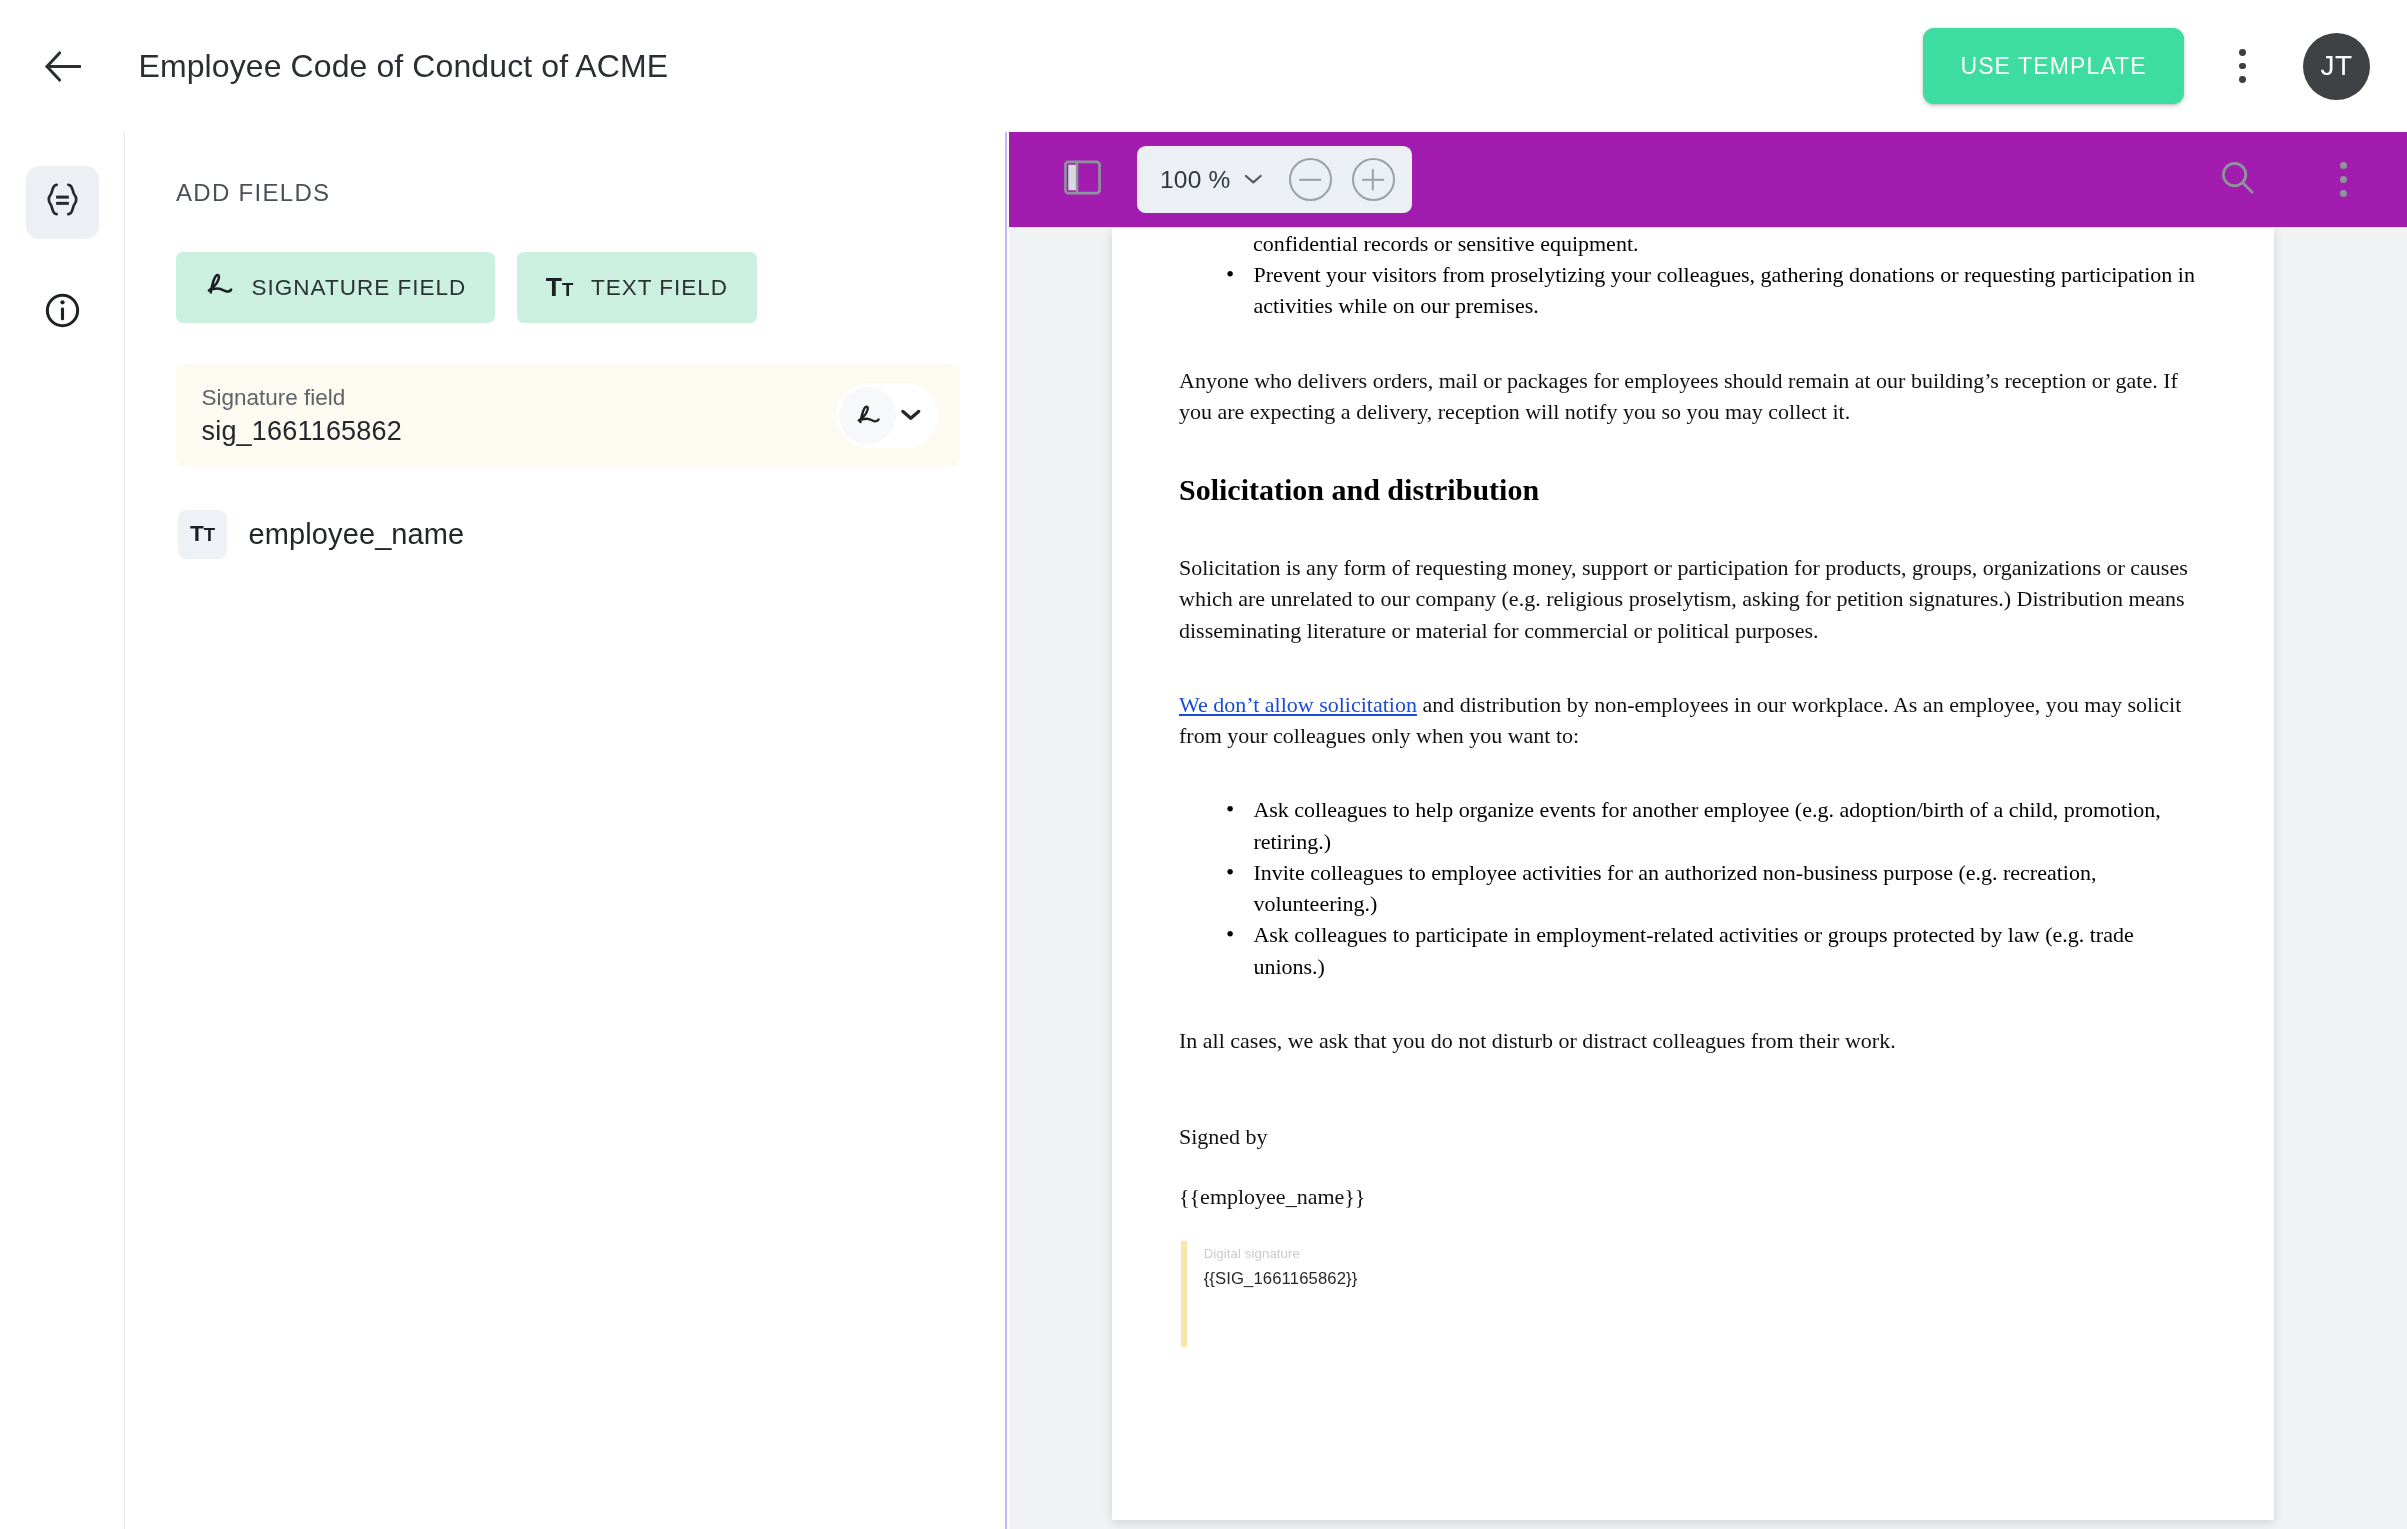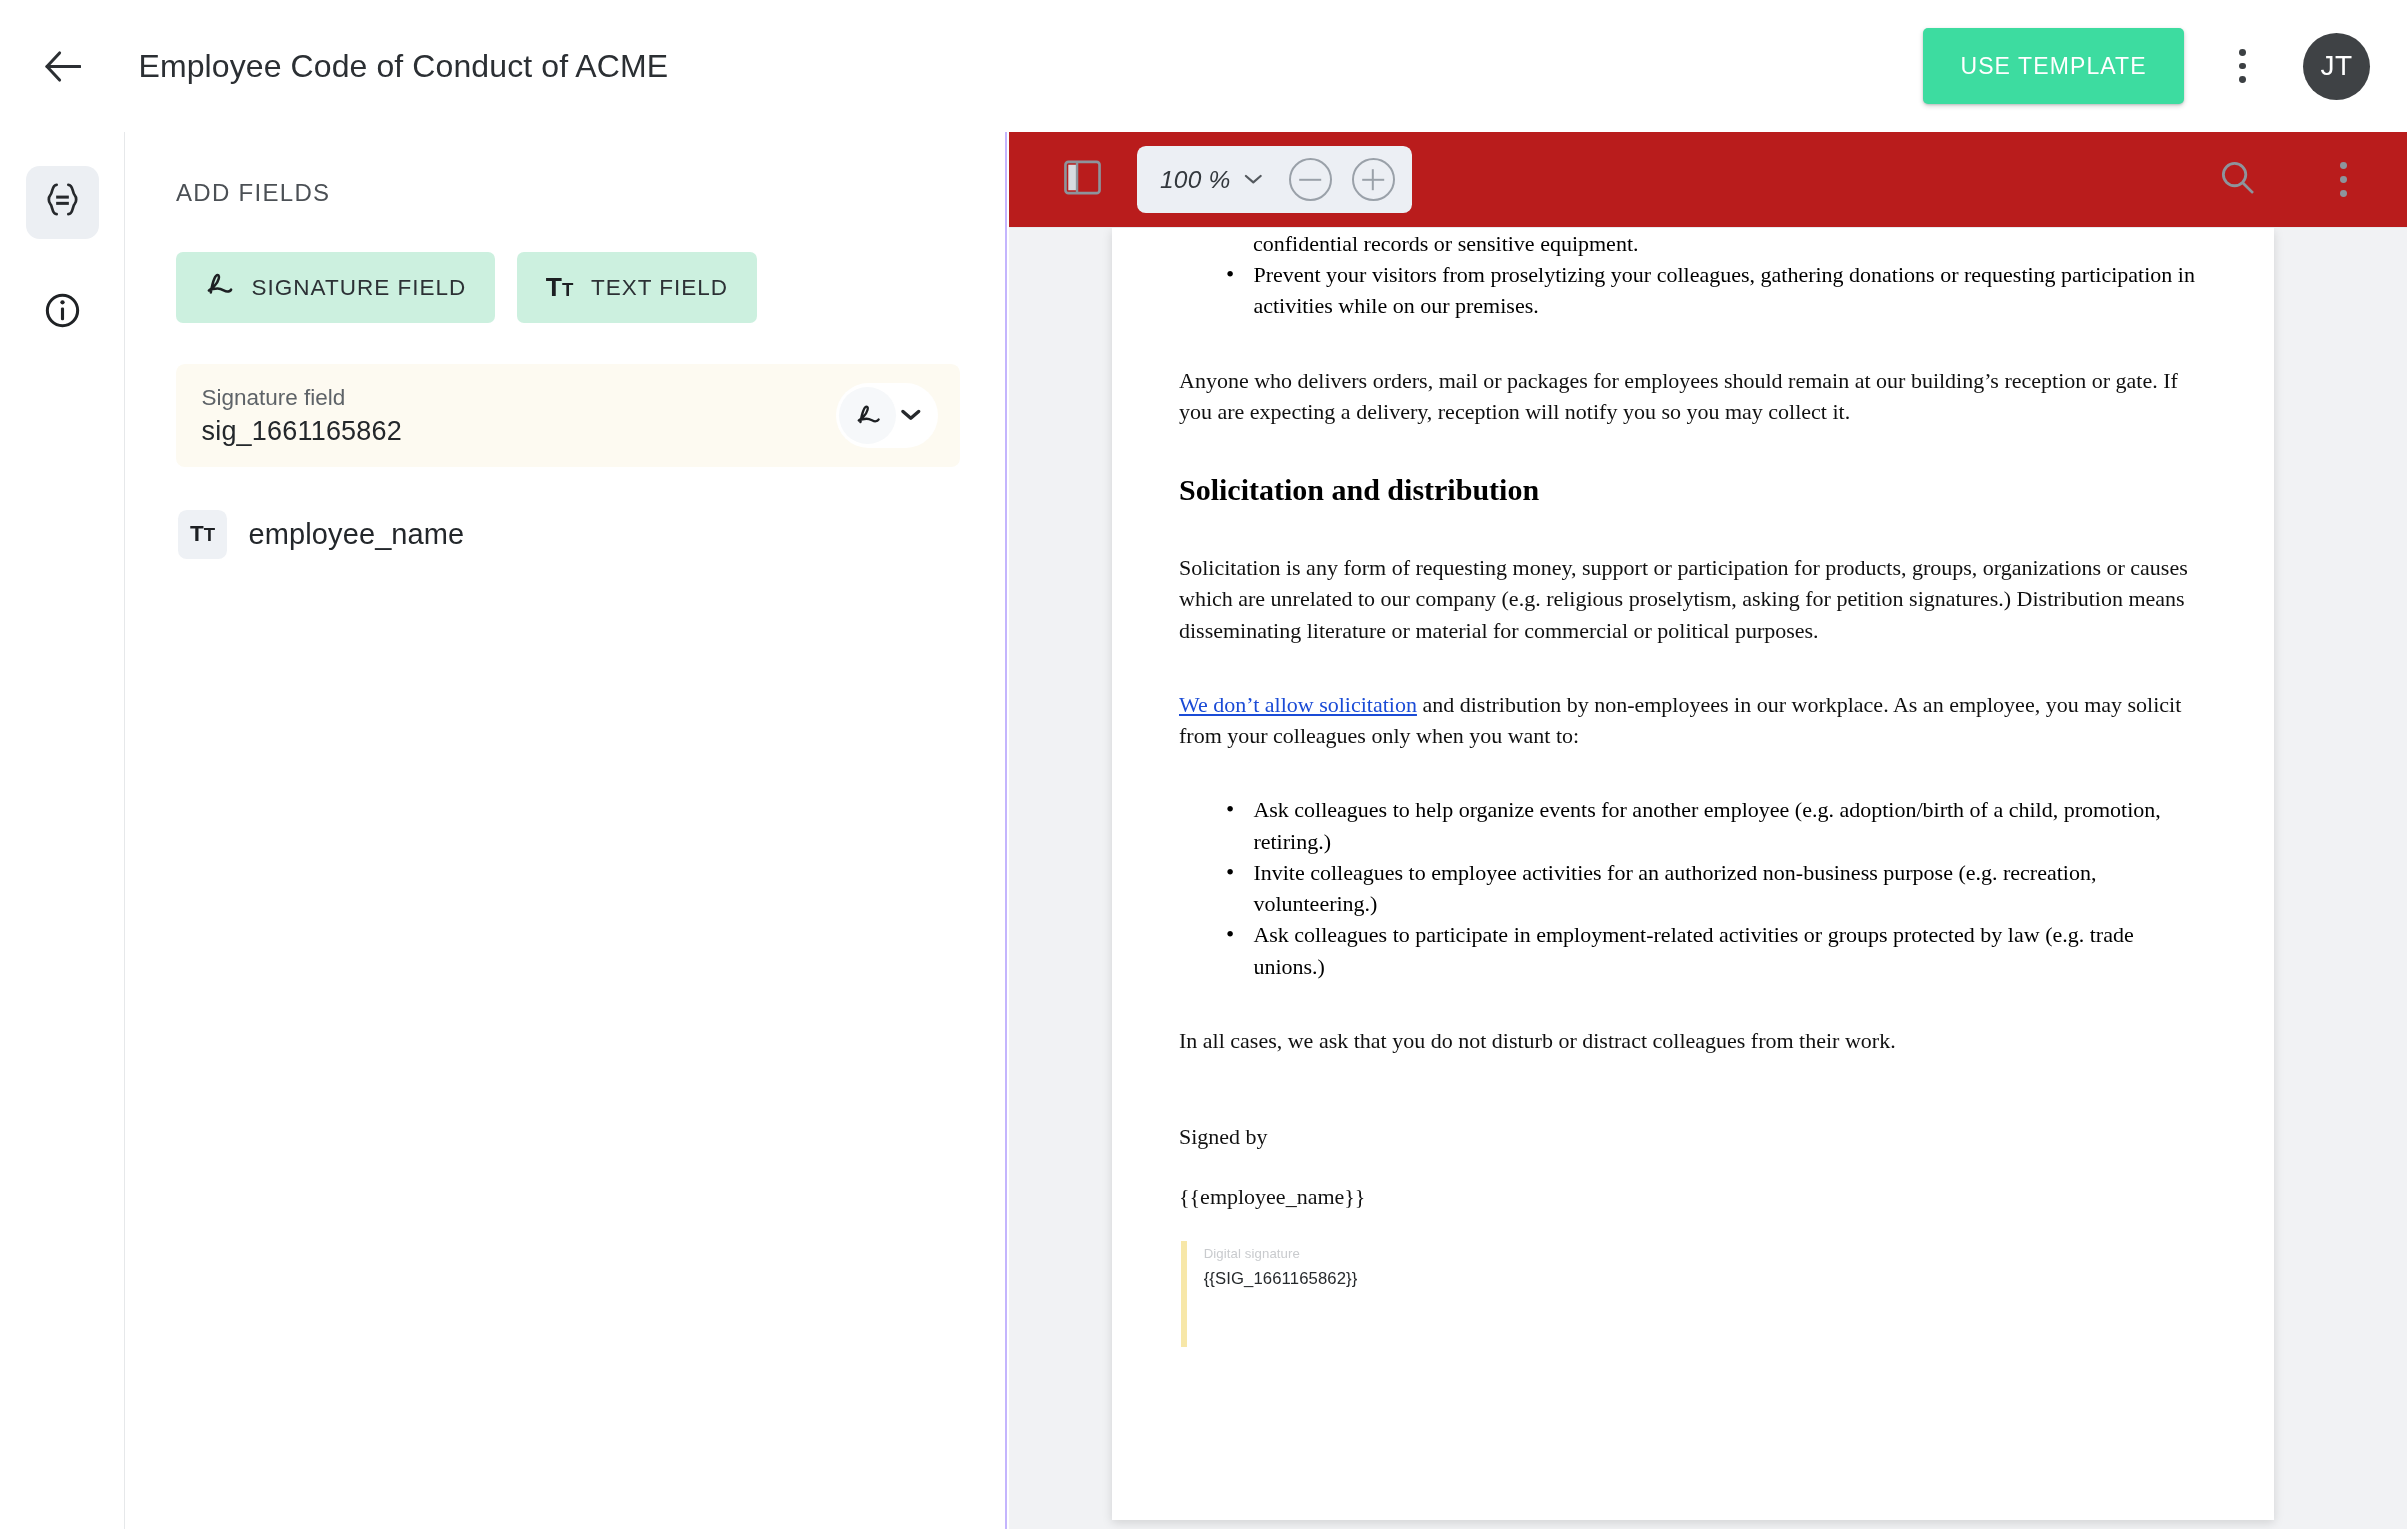--- a/index.html
+++ b/index.html
@@ -26,21 +26,21 @@
   }
   .back-btn svg { display: block; }
   .doc-title {
     margin-left: 39px; font-size: 32px; color: #2b2f33;
     letter-spacing: 0.1px; white-space: nowrap; font-weight: 400;
   }
   .topbar-right {
     margin-left: auto; display: flex; align-items: center; padding-right: 37px;
   }
   .use-template {
-    height: 76px; padding: 0 37px; border: none; border-radius: 5px;
+    height: 76px; padding: 0 37px; border: none; border-radius: 11px;
     background: #3ddcA0; color: #ffffff; font-size: 23px;
     letter-spacing: 1.1px; font-family: "Liberation Sans", sans-serif;
     cursor: pointer; box-shadow: 0 2px 4.9px rgba(0,0,0,.18), 0 1px 2px rgba(0,0,0,.12);
     display: flex; align-items: center; justify-content: center;
   }
   .kebab {
     width: 63px; height: 63px; margin-left: 27.4px; cursor: pointer;
     display: flex; flex-direction: column; align-items: center; justify-content: center; gap: 6.9px;
   }
   .kebab i { width: 6.9px; height: 6.9px; border-radius: 50%; background: #3c4043; display: block; }
@@ -116,22 +116,22 @@
   .field-row .ficon {
     width: 49px; height: 49px; border-radius: 8.8px; background: #eef1f5;
     display: flex; align-items: center; justify-content: center;
   }
   .field-row .ficon .tt-glyph { font-size: 22.5px; }
   .field-row .fname { font-size: 29px; color: #23272b; letter-spacing: 0.1px; }
 
   
   .doc-toolbar {
     position: absolute; left: 1009px; top: 132px; width: 1399px; height: 96px;
-    background: #b91c1c; border-bottom: 1px solid #e8eaed;
-    display: flex; align-items: center; font-style: italic;
+    background: #a21caf; border-bottom: 1px solid #e8eaed;
+    display: flex; align-items: center;
   }
   .tb-icon-btn {
     width: 61px; height: 61px; margin-left: 43px; cursor: pointer;
     display: flex; align-items: center; justify-content: center;
   }
   .zoom-group {
     display: flex; align-items: center; height: 67px; margin-left: 23.5px;
     background: #eceff4; border-radius: 8.8px; padding: 0 17.6px 0 23.5px; gap: 5.9px;
   }
   .zoom-val { font-size: 24.5px; color: #33383d; letter-spacing: 0.2px; }

